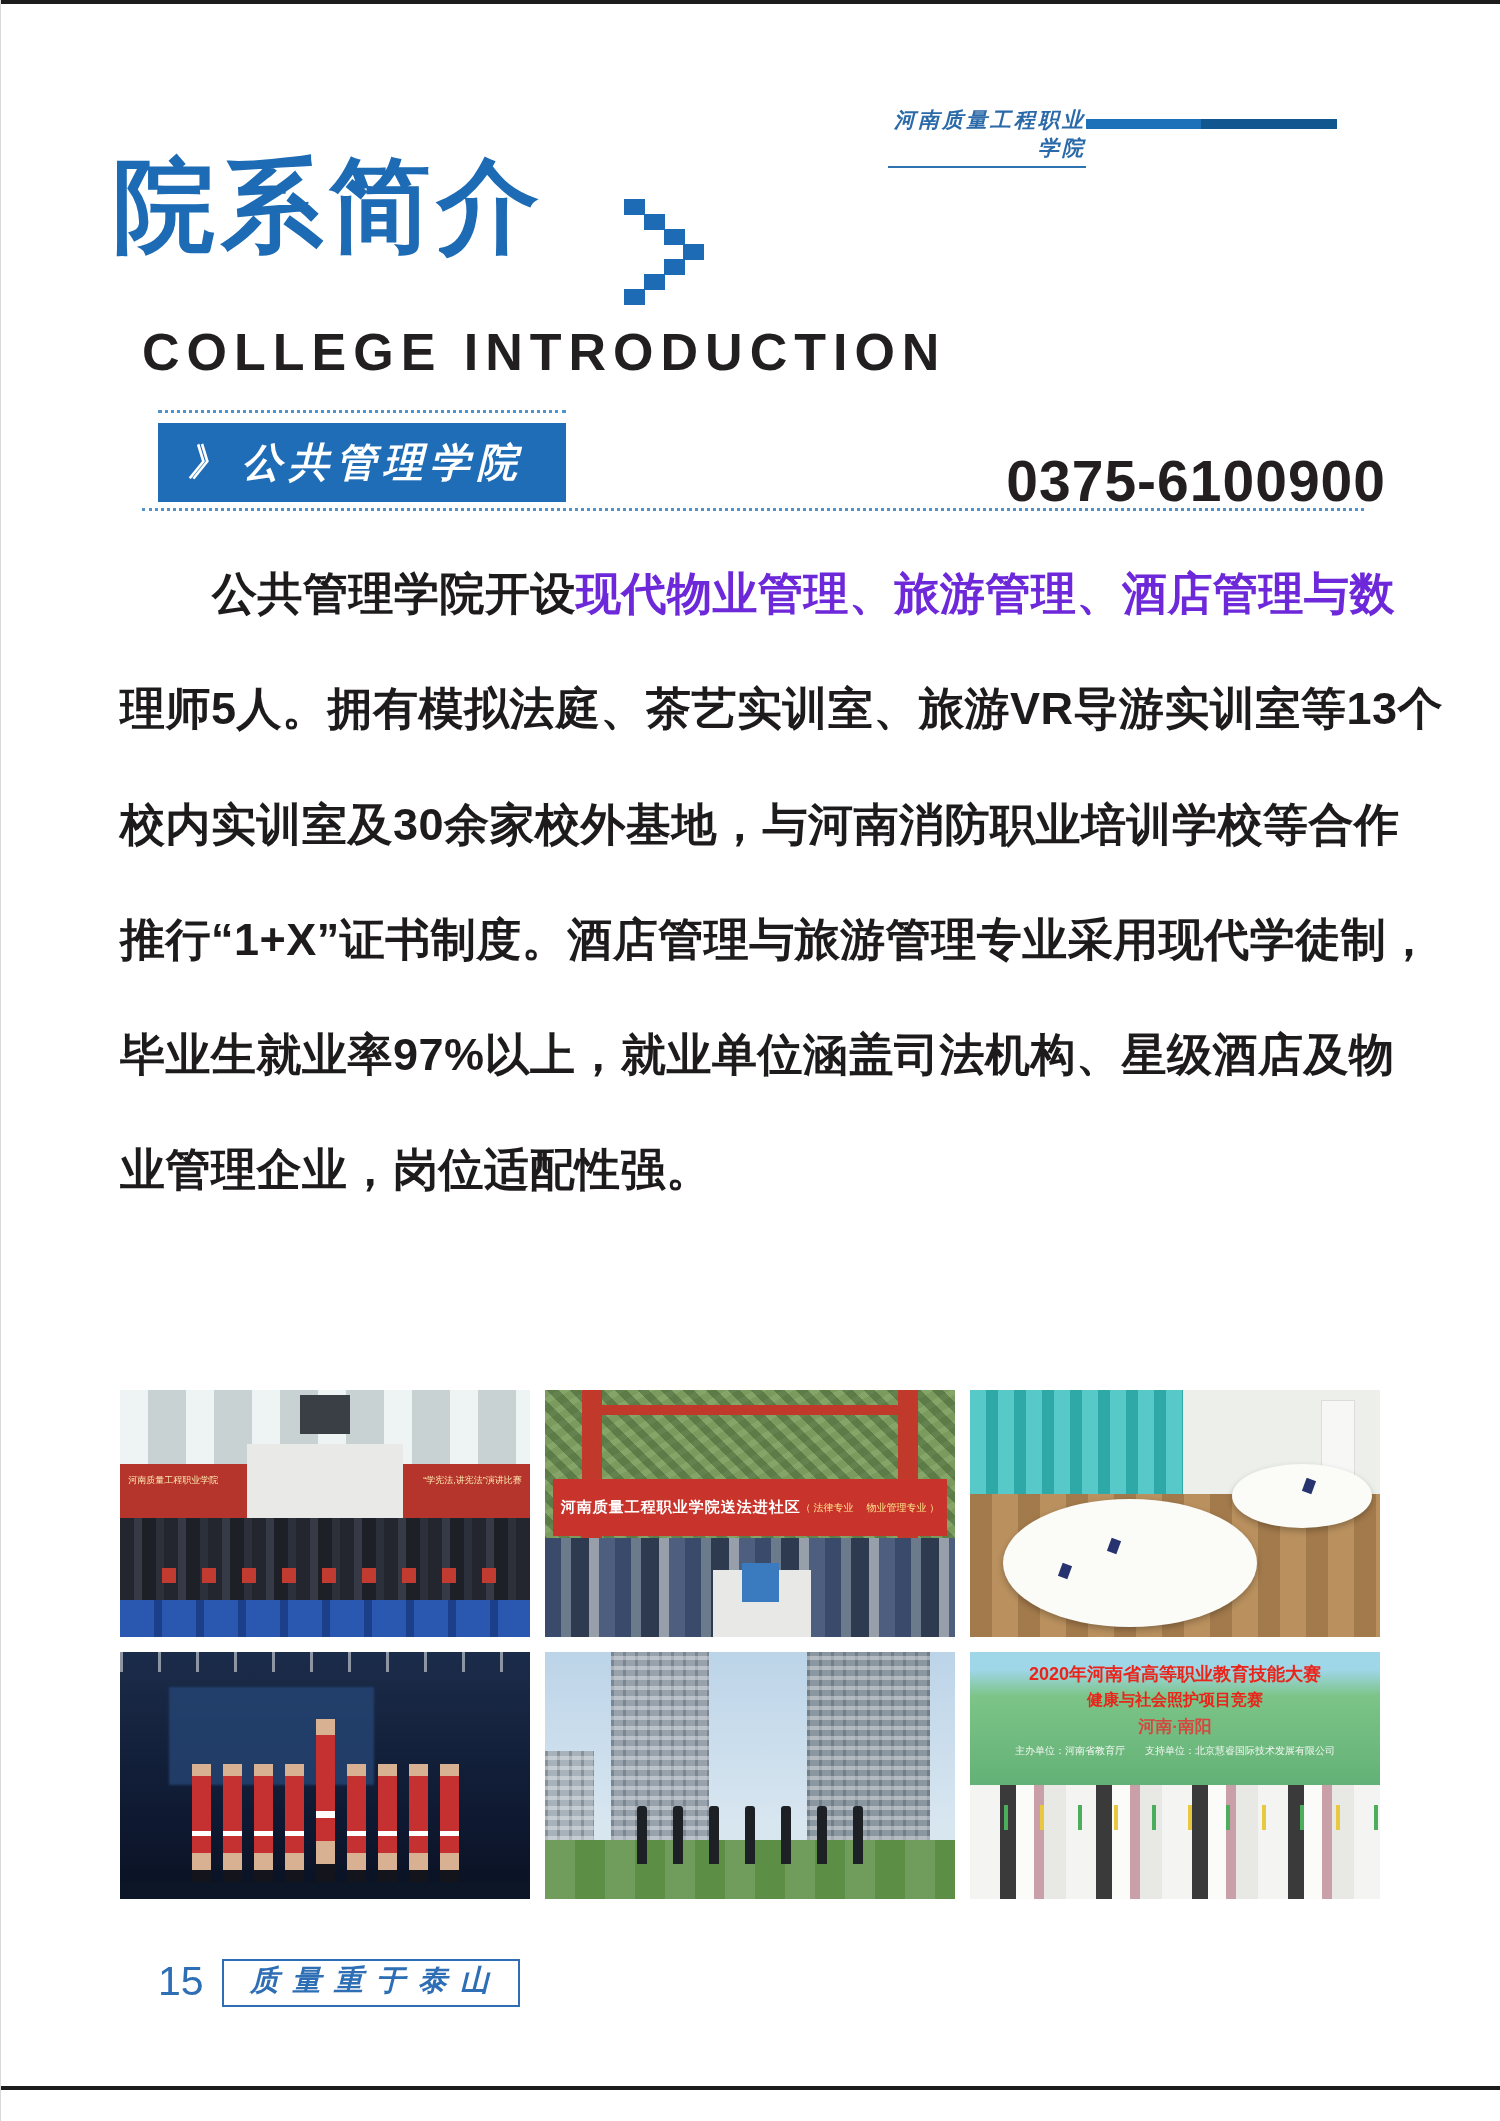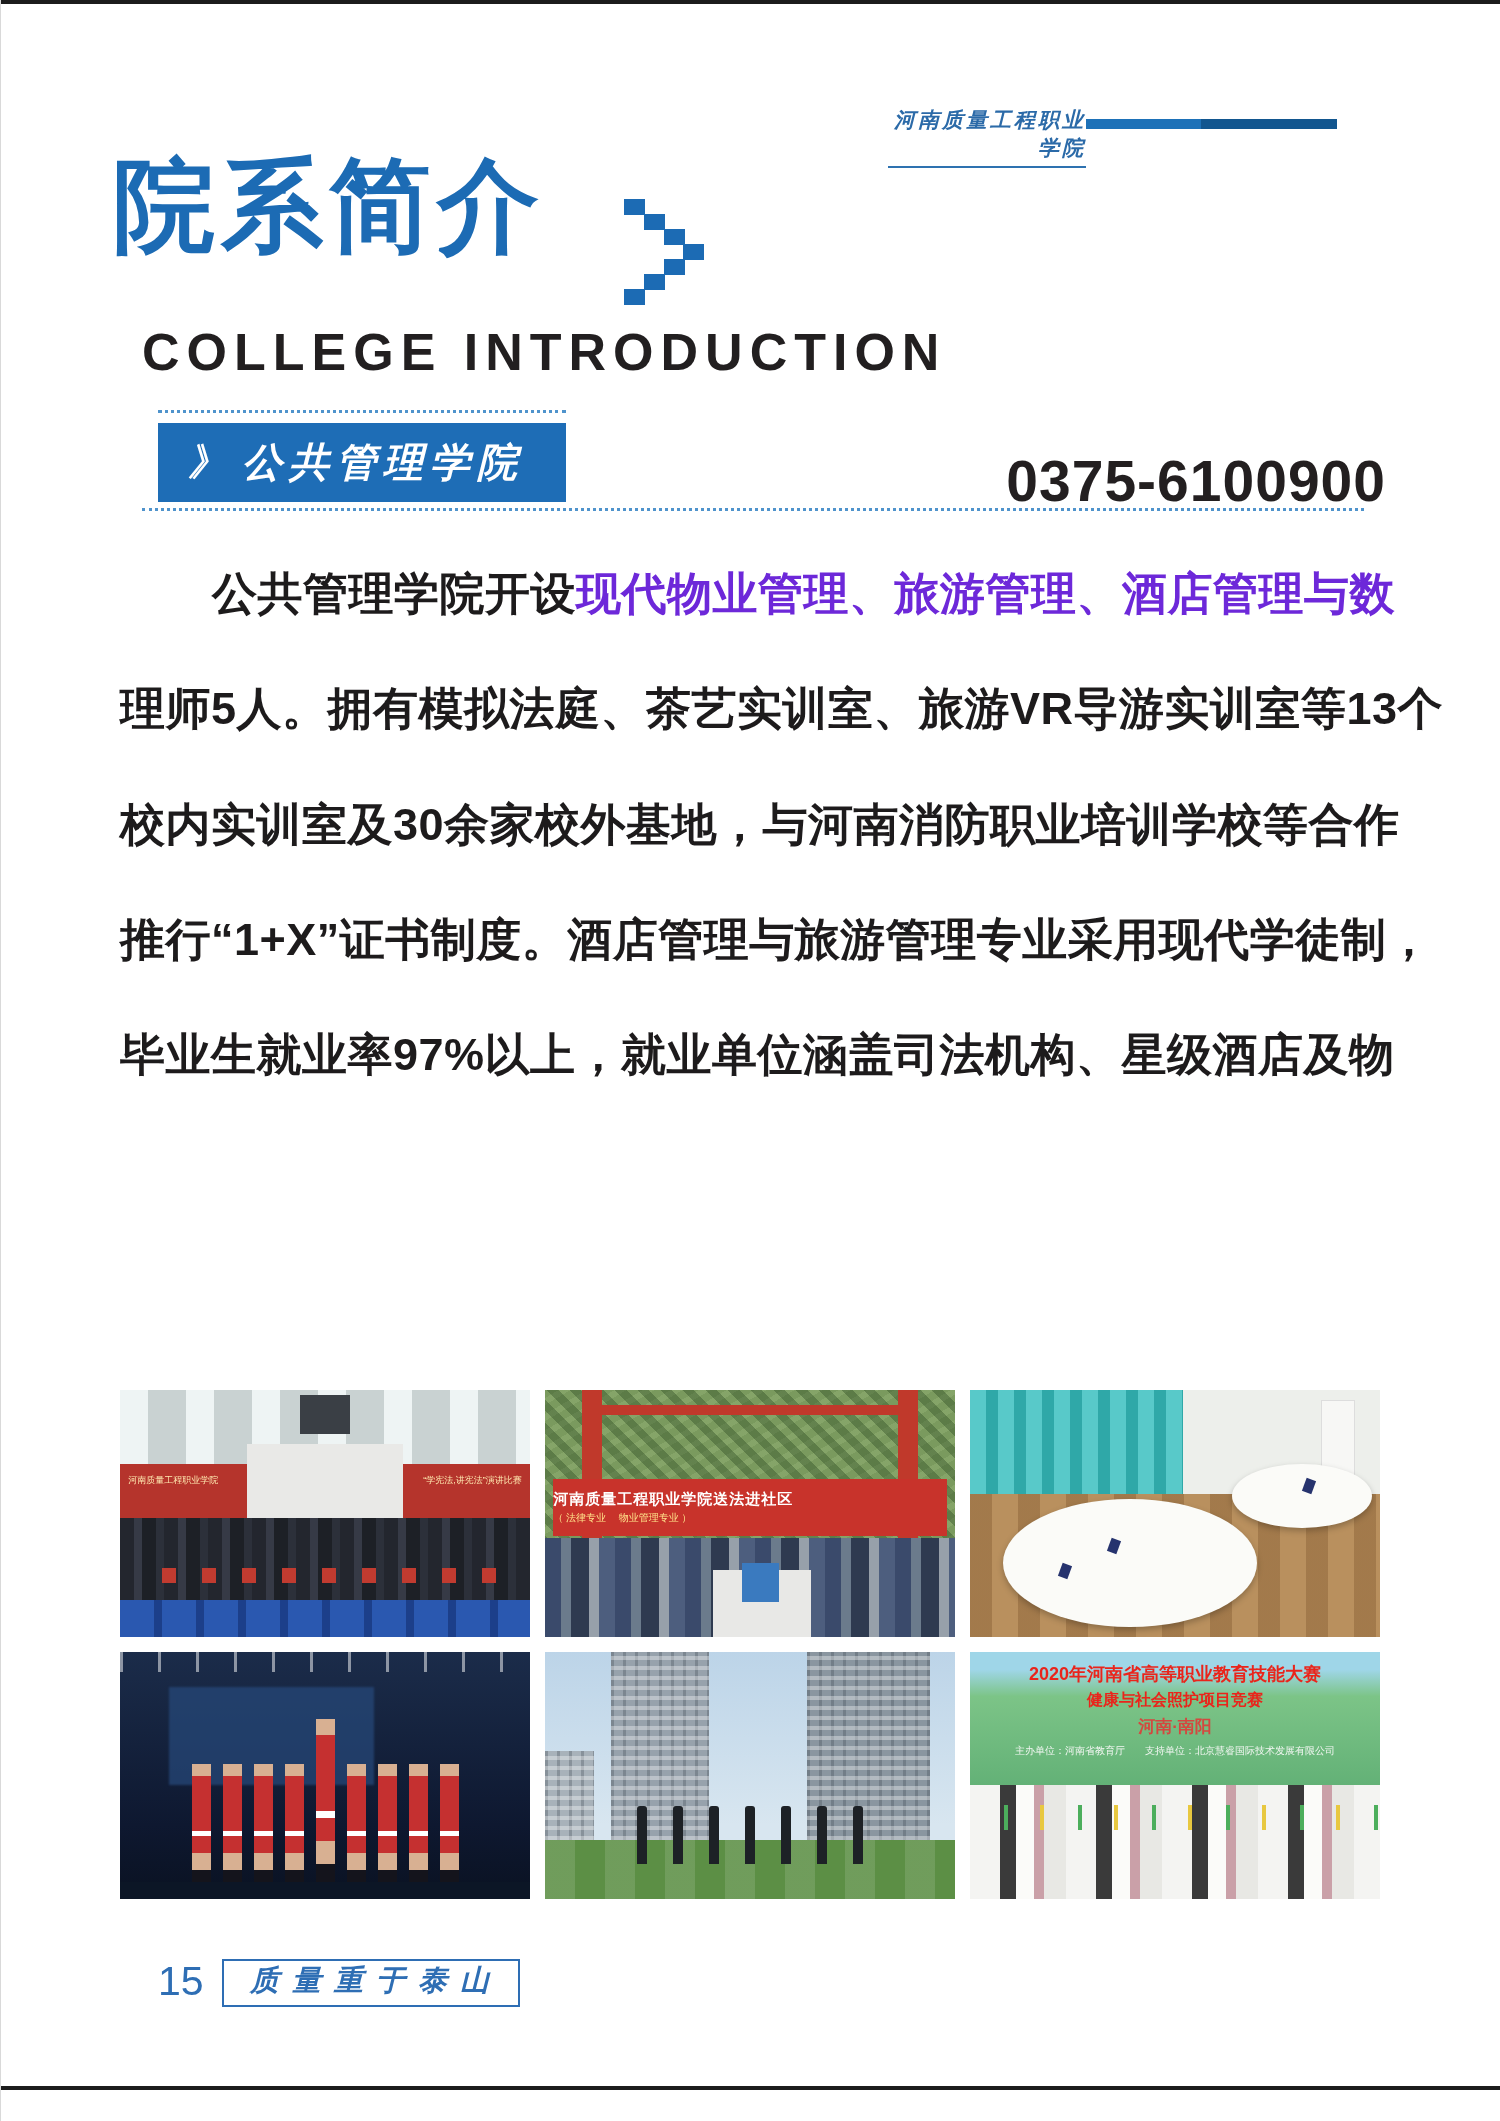--- a/index.html
+++ b/index.html
@@ -72,21 +72,21 @@
     background:repeating-linear-gradient(90deg,#2a58b0 0 34px,#1c3f8a 34px 42px);}
 
   
   .p2-bg{position:absolute;inset:0;background:#7a9a5e;
     background-image:repeating-linear-gradient(45deg,rgba(36,66,28,0.35) 0 8px,rgba(0,0,0,0) 8px 16px),
       repeating-linear-gradient(-30deg,rgba(150,180,120,0.4) 0 6px,rgba(0,0,0,0) 6px 14px);}
   .p2-post{position:absolute;top:0;width:5%;height:72%;background:#c0392b;}
   .p2-post.left{left:9%;} .p2-post.right{right:9%;}
   .p2-beam{position:absolute;top:6%;left:9%;right:9%;height:4%;background:#c0392b;}
   .p2-banner{position:absolute;top:36%;left:2%;right:2%;height:23%;background:#c8332b;
-    display:flex;flex-direction:column;align-items:flex-start;justify-content:center;}
+    display:flex;align-items:center;justify-content:center;}
   .p2-banner-main{color:#ffffff;font-size:15px;font-weight:800;letter-spacing:1px;white-space:nowrap;}
   .p2-banner-sub{color:#ffe28a;font-size:10px;margin-top:2px;white-space:nowrap;}
   .p2-people{position:absolute;bottom:0;left:0;right:0;height:40%;
     background:repeating-linear-gradient(90deg,#3a4a6b 0 16px,#6b7b8c 16px 26px,#2e3a50 26px 44px,#97a0aa 44px 54px,#4d5e7e 54px 70px);}
   .p2-podium{position:absolute;bottom:0;left:41%;width:24%;height:27%;background:#e8e8e6;}
   .p2-sign{position:absolute;bottom:14%;left:48%;width:9%;height:16%;background:#3a7abf;}
 
   
   .p3-bg{position:absolute;inset:0;background:#edefeb;}
   .p3-curtain{position:absolute;top:0;left:0;width:52%;height:46%;
@@ -173,20 +173,21 @@
   </div>
   <div class="phone">0375-6100900</div>
   <div class="dotted-bottom"></div>
 
   <div class="paragraph" id="paragraph">
       <div class="para-line indent"><span class="seg-black">公共管理学院开设</span><span class="seg-blue">现代物业管理、旅游管理、酒店管理与数</span></div>
       <div class="para-line"><span class="seg-black">理师5人。拥有模拟法庭、茶艺实训室、旅游VR导游实训室等13个</span></div>
       <div class="para-line"><span class="seg-black">校内实训室及30余家校外基地，与河南消防职业培训学校等合作</span></div>
       <div class="para-line"><span class="seg-black">推行“1+X”证书制度。酒店管理与旅游管理专业采用现代学徒制，</span></div>
       <div class="para-line"><span class="seg-black">毕业生就业率97%以上，就业单位涵盖司法机构、星级酒店及物</span></div>
+      <div class="para-line"><span class="seg-black">业管理企业，岗位适配性强。</span></div>
     </div>
 
   <div class="photo-grid">
 
     <div class="photo">
       <div class="p1-ceiling"></div>
       <div class="p1-proj"></div>
       <div class="p1-wall"></div>
       <div class="p1-banner left">河南质量工程职业学院</div>
       <div class="p1-banner right">“学宪法,讲宪法”演讲比赛</div>

